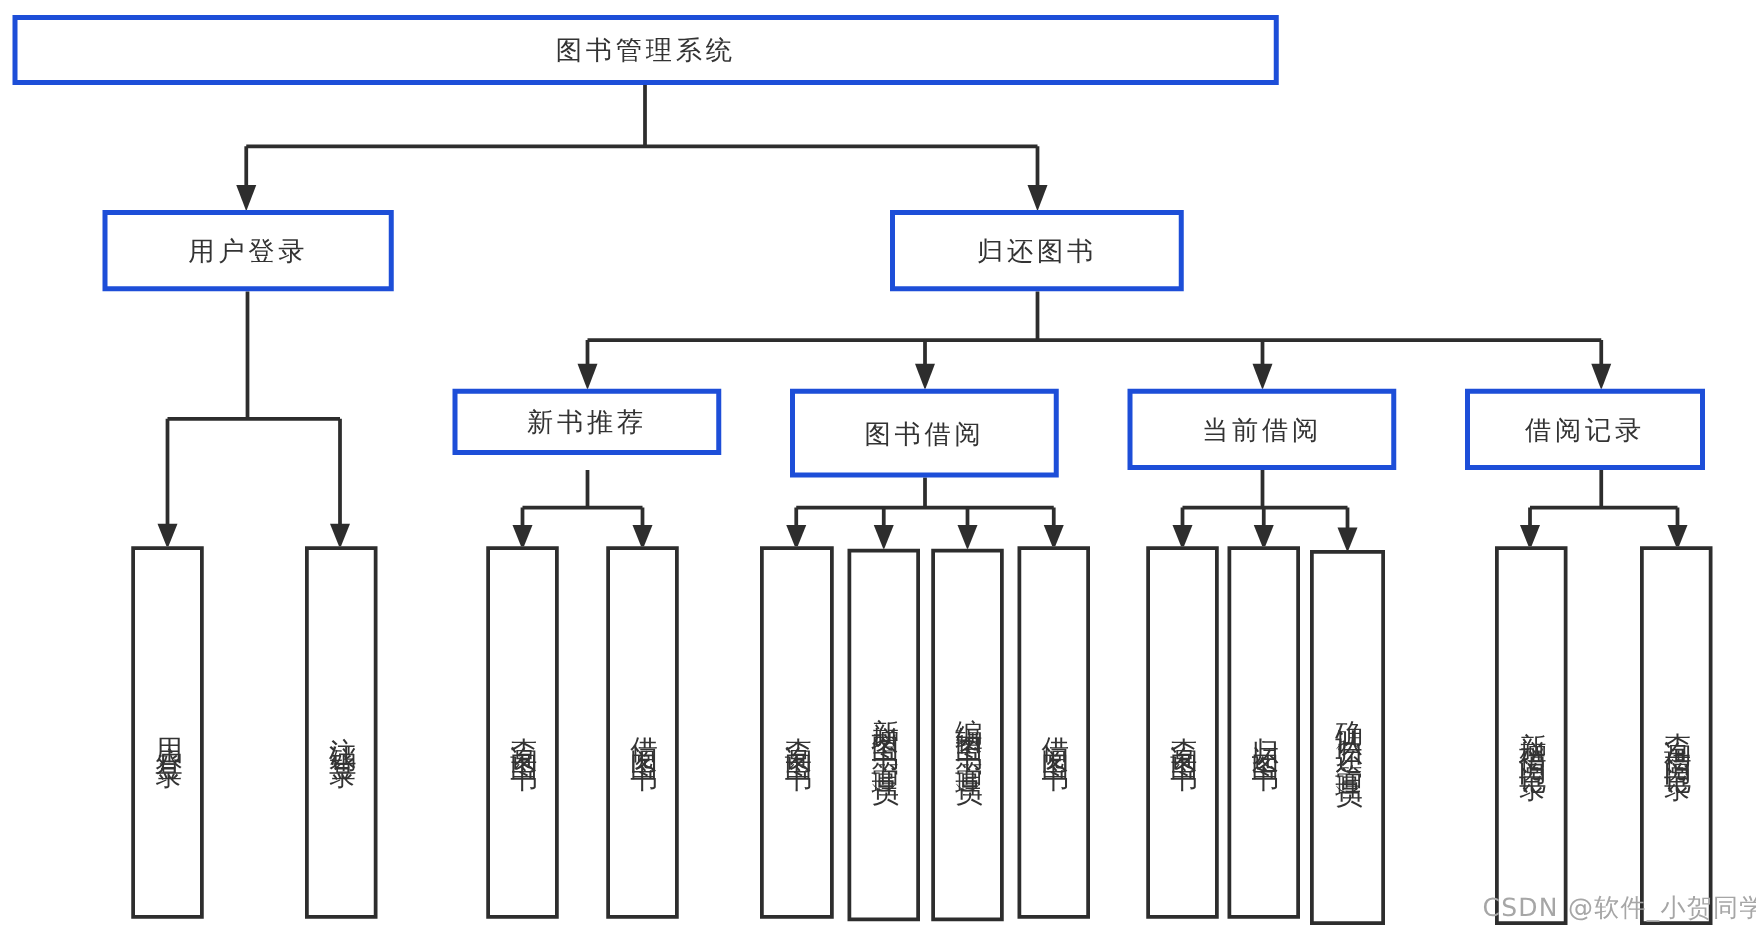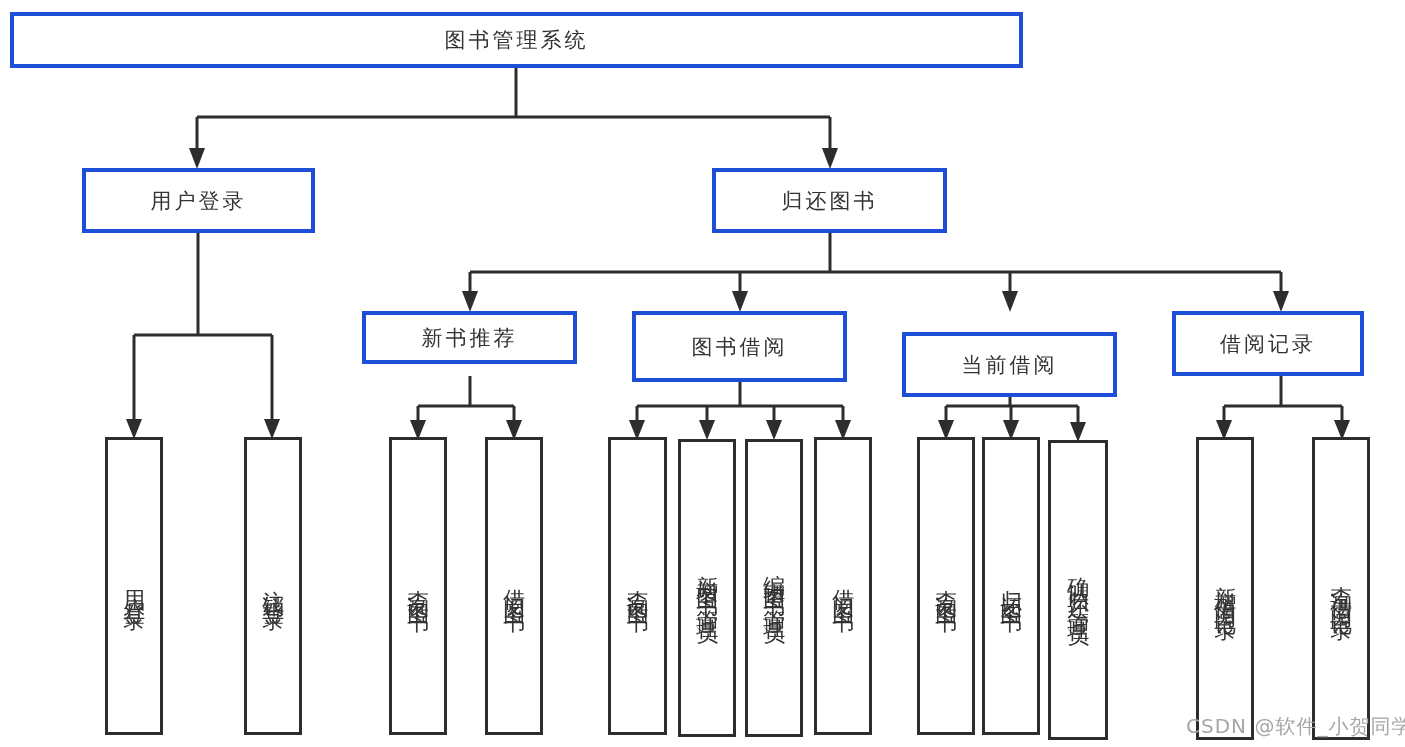--- a/index.html
+++ b/index.html
@@ -117,21 +117,21 @@
   <div class="box" style="left:712px;top:168px;width:235px;height:65px;">
     <span>归还图书</span>
   </div>
 
   <div class="box" style="left:362px;top:311px;width:215px;height:53px;">
     <span>新书推荐</span>
   </div>
   <div class="box" style="left:632px;top:311px;width:215px;height:71px;">
     <span>图书借阅</span>
   </div>
-  <div class="box" style="left:902px;top:311px;width:215px;height:65px;margin-top:21px;">
+  <div class="box" style="left:902px;top:311px;width:215px;height:65px;">
     <span>当前借阅</span>
   </div>
   <div class="box" style="left:1172px;top:311px;width:192px;height:65px;">
     <span>借阅记录</span>
   </div>
 
   <div class="vbox" style="left:105px;top:437px;width:58px;height:298px;">
     <span>用户登录</span>
   </div>
   <div class="vbox" style="left:244px;top:437px;width:58px;height:298px;">

